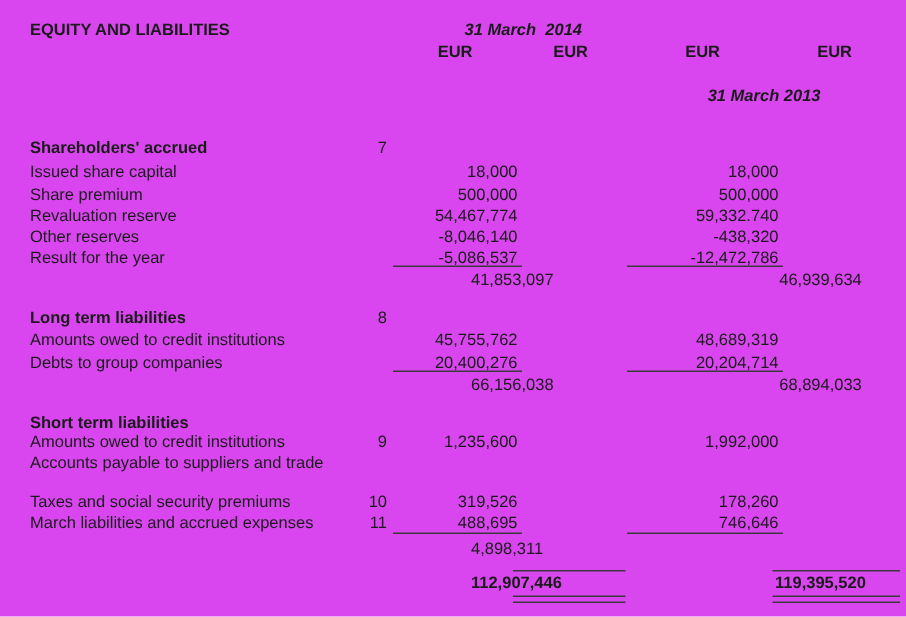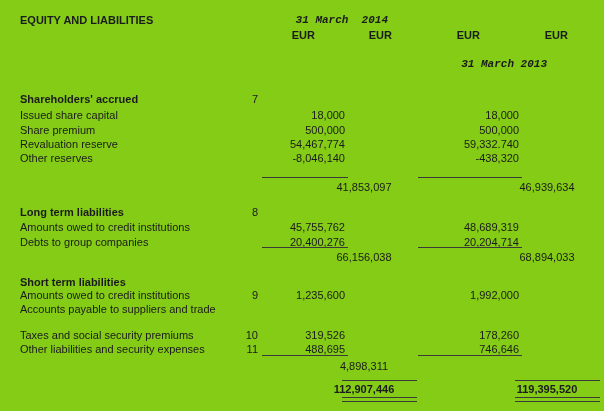--- a/index.html
+++ b/index.html
@@ -1,29 +1,29 @@
 <!DOCTYPE html>
 <html><head>
 <meta charset="utf-8">
 <style>
   html,body{margin:0;padding:0;background:#ffffff;}
   .page{
-    position:relative;width:604px;height:411px;background:#84cc16;
+    position:relative;width:604px;height:411px;background:#d946ef;
     font-family:"Liberation Sans","DejaVu Sans",sans-serif;
     font-size:11px;color:#1b1b1b;overflow:hidden;
   }
   .row{position:absolute;left:0;width:604px;height:13px;line-height:13px;white-space:nowrap;}
   .label{position:absolute;left:20px;}
   .note{position:absolute;left:233px;width:25px;text-align:right;}
   .c1{position:absolute;left:245px;width:100px;text-align:right;}
-  .c2{position:absolute;left:314px;width:100px;text-align:center;}
+  .c2{position:absolute;left:314px;width:100px;text-align:left;}
   .c3{position:absolute;left:419px;width:100px;text-align:right;}
   .c4{position:absolute;left:497px;width:100px;text-align:center;}
   .b{font-weight:bold;}
-  .hdr{font-weight:bold;font-style:italic;white-space:pre;font-family:Liberation Mono, monospace;}
+  .hdr{font-weight:bold;font-style:italic;white-space:pre;}
   .h2014{position:absolute;left:288px;width:100px;text-align:right;}
   .h2013{position:absolute;left:447px;width:100px;text-align:right;margin-top:44px;}
   .e1{position:absolute;left:265px;width:50px;text-align:right;font-weight:bold;}
   .e2{position:absolute;left:342px;width:50px;text-align:right;font-weight:bold;}
   .e3{position:absolute;left:430px;width:50px;text-align:right;font-weight:bold;}
   .e4{position:absolute;left:518px;width:50px;text-align:right;font-weight:bold;}
   .rule{position:absolute;height:0;border-top:1px solid #3a3a3a;}
   .drule{position:absolute;height:3px;border-top:1px solid #3a3a3a;border-bottom:1px solid #3a3a3a;}
 </style>
 </head>
@@ -61,20 +61,25 @@
   <div class="row" style="top:138px">
     <span class="label">Revaluation reserve</span>
     <span class="c1">54,467,774</span>
     <span class="c3">59,332.740</span>
   </div>
   <div class="row" style="top:152px">
     <span class="label">Other reserves</span>
     <span class="c1">-8,046,140</span>
     <span class="c3">-438,320</span>
   </div>
+  <div class="row" style="top:166px">
+    <span class="label">Result for the year</span>
+    <span class="c1">-5,086,537</span>
+    <span class="c3">-12,472,786</span>
+  </div>
   <div class="rule" style="top:177px;left:262px;width:86px"></div>
   <div class="rule" style="top:177px;left:418px;width:104px"></div>
   <div class="row" style="top:181px">
     <span class="c2">41,853,097</span>
     <span class="c4">46,939,634</span>
   </div>
 
   <div class="row" style="top:206px">
     <span class="label b">Long term liabilities</span>
     <span class="note">8</span>
@@ -108,21 +113,21 @@
   <div class="row" style="top:303px">
     <span class="label">Accounts payable to suppliers and trade</span>
   </div>
   <div class="row" style="top:329px">
     <span class="label">Taxes and social security premiums</span>
     <span class="note">10</span>
     <span class="c1">319,526</span>
     <span class="c3">178,260</span>
   </div>
   <div class="row" style="top:343px">
-    <span class="label">Other liabilities and security expenses</span>
+    <span class="label">March liabilities and accrued expenses</span>
     <span class="note">11</span>
     <span class="c1">488,695</span>
     <span class="c3">746,646</span>
   </div>
   <div class="rule" style="top:355px;left:262px;width:86px"></div>
   <div class="rule" style="top:355px;left:418px;width:104px"></div>
   <div class="row" style="top:360px">
     <span class="c2">4,898,311</span>
   </div>
 

